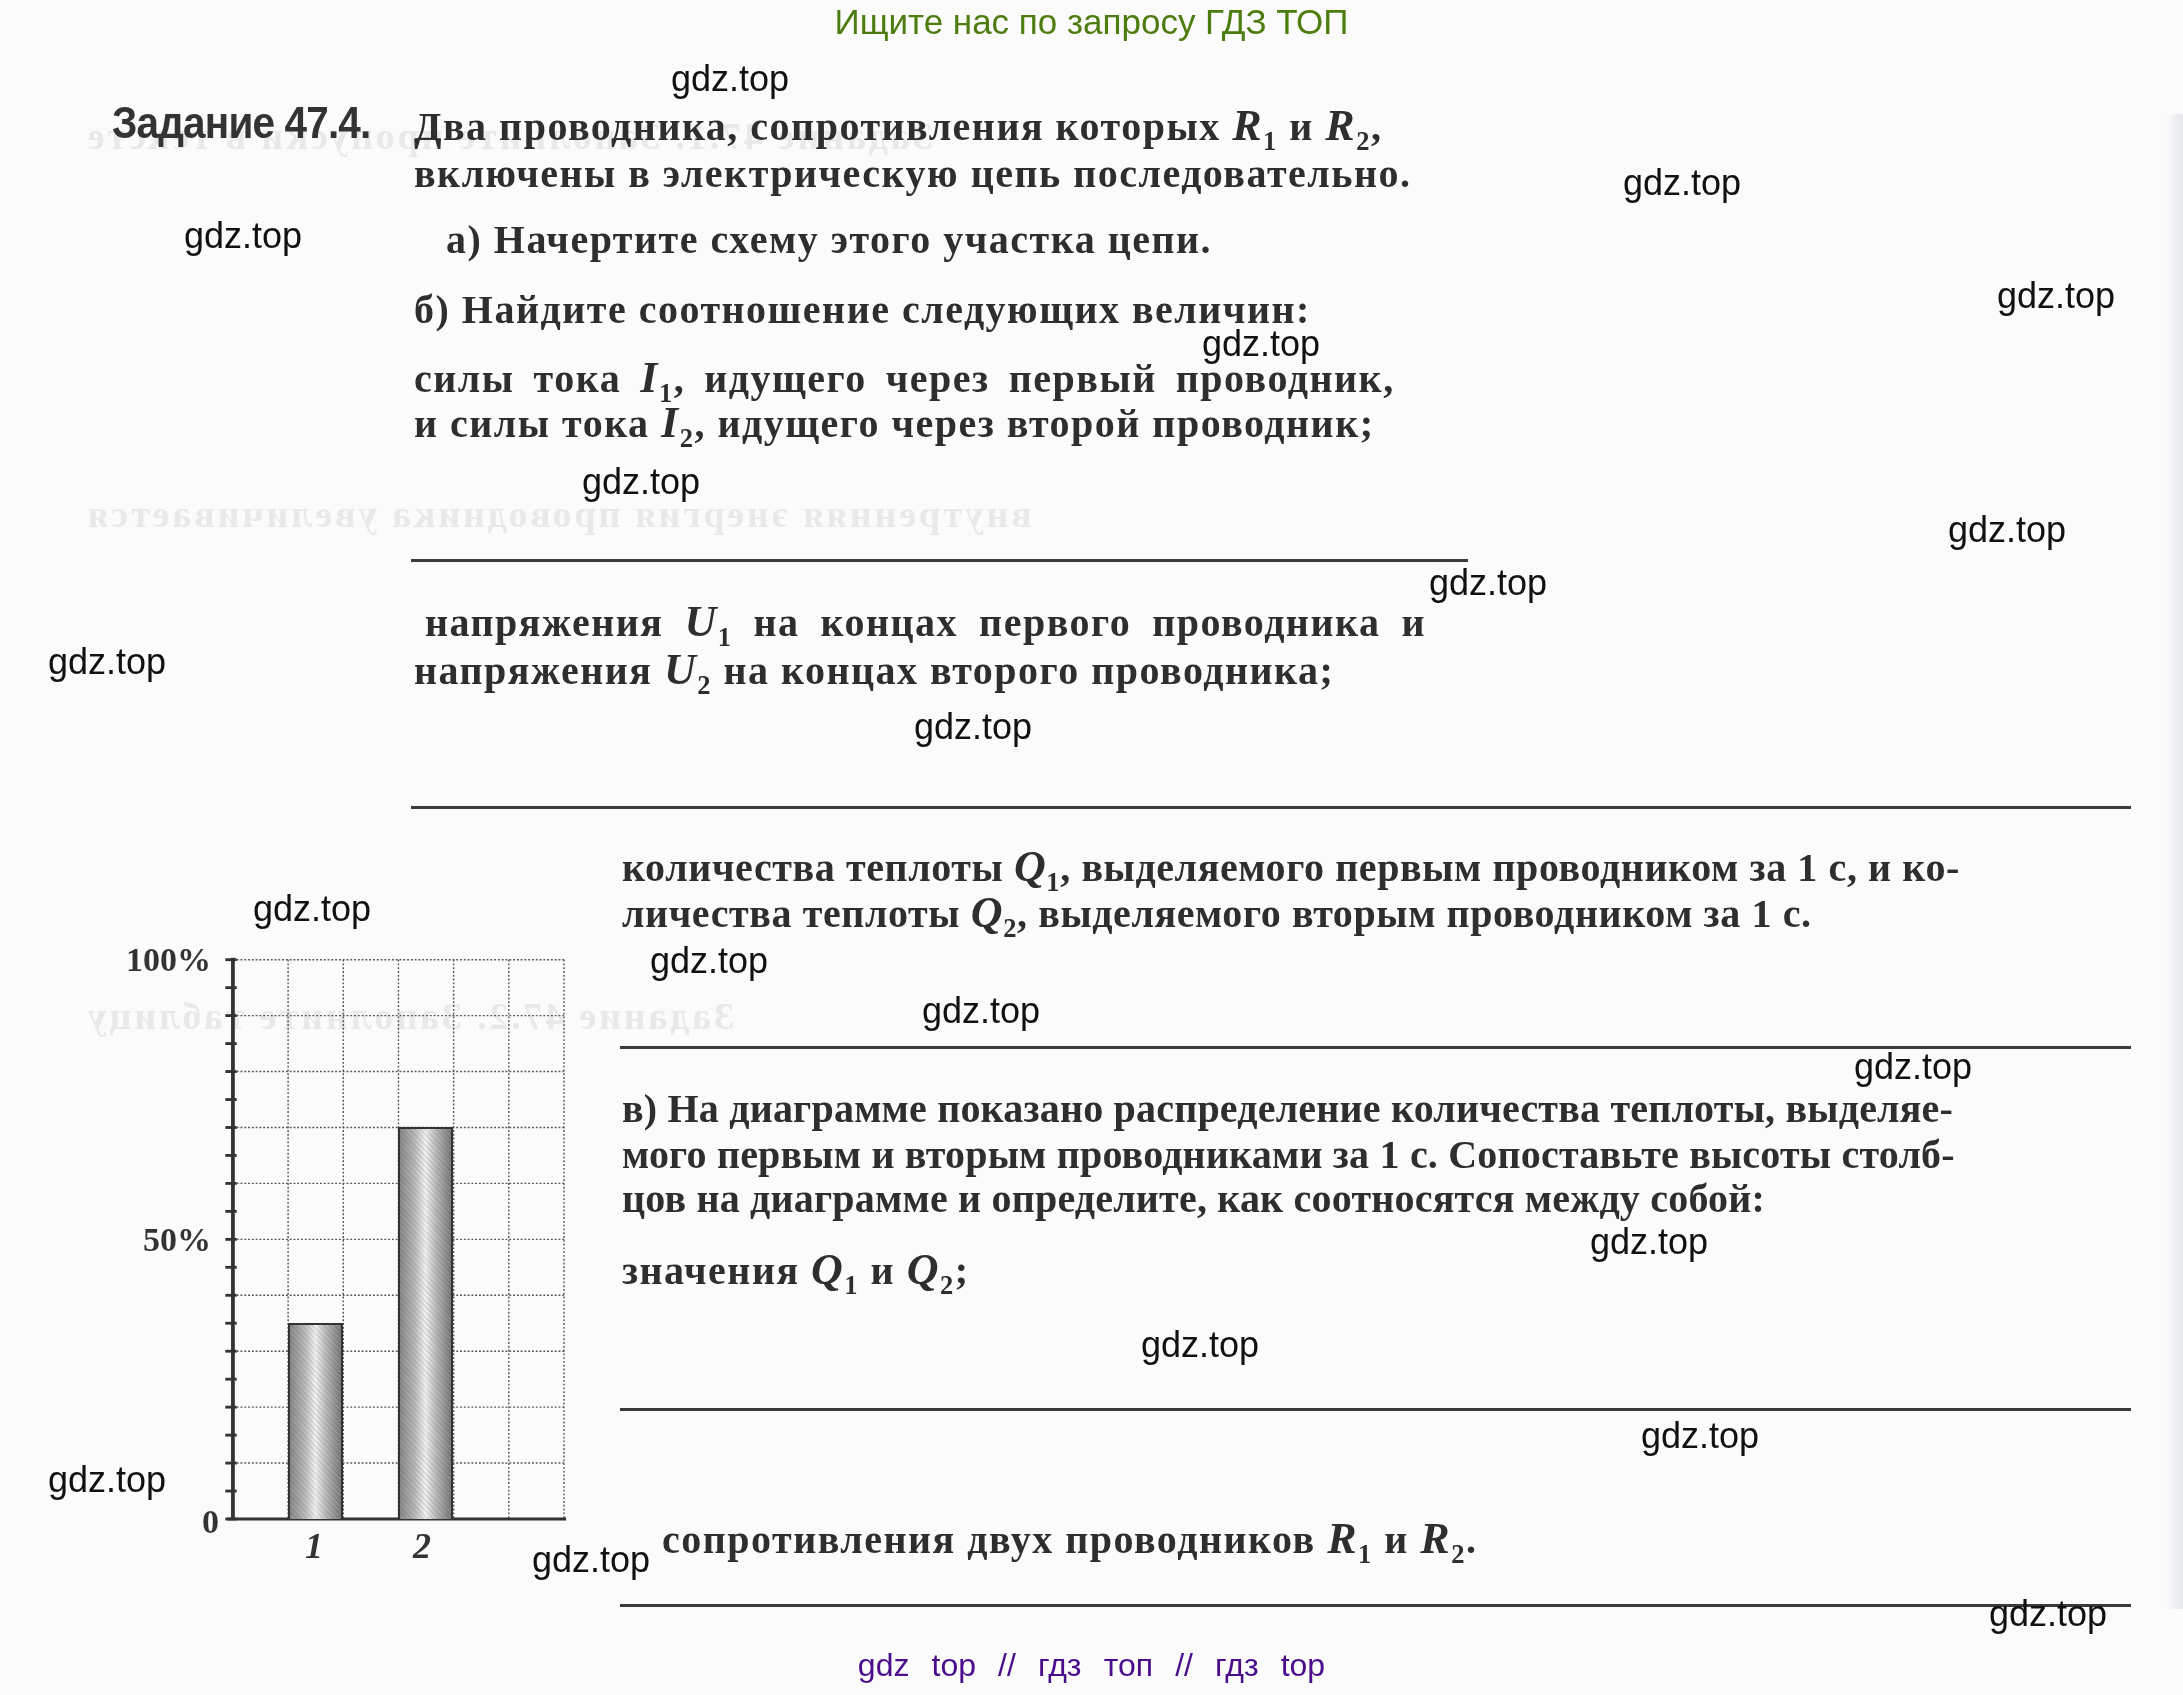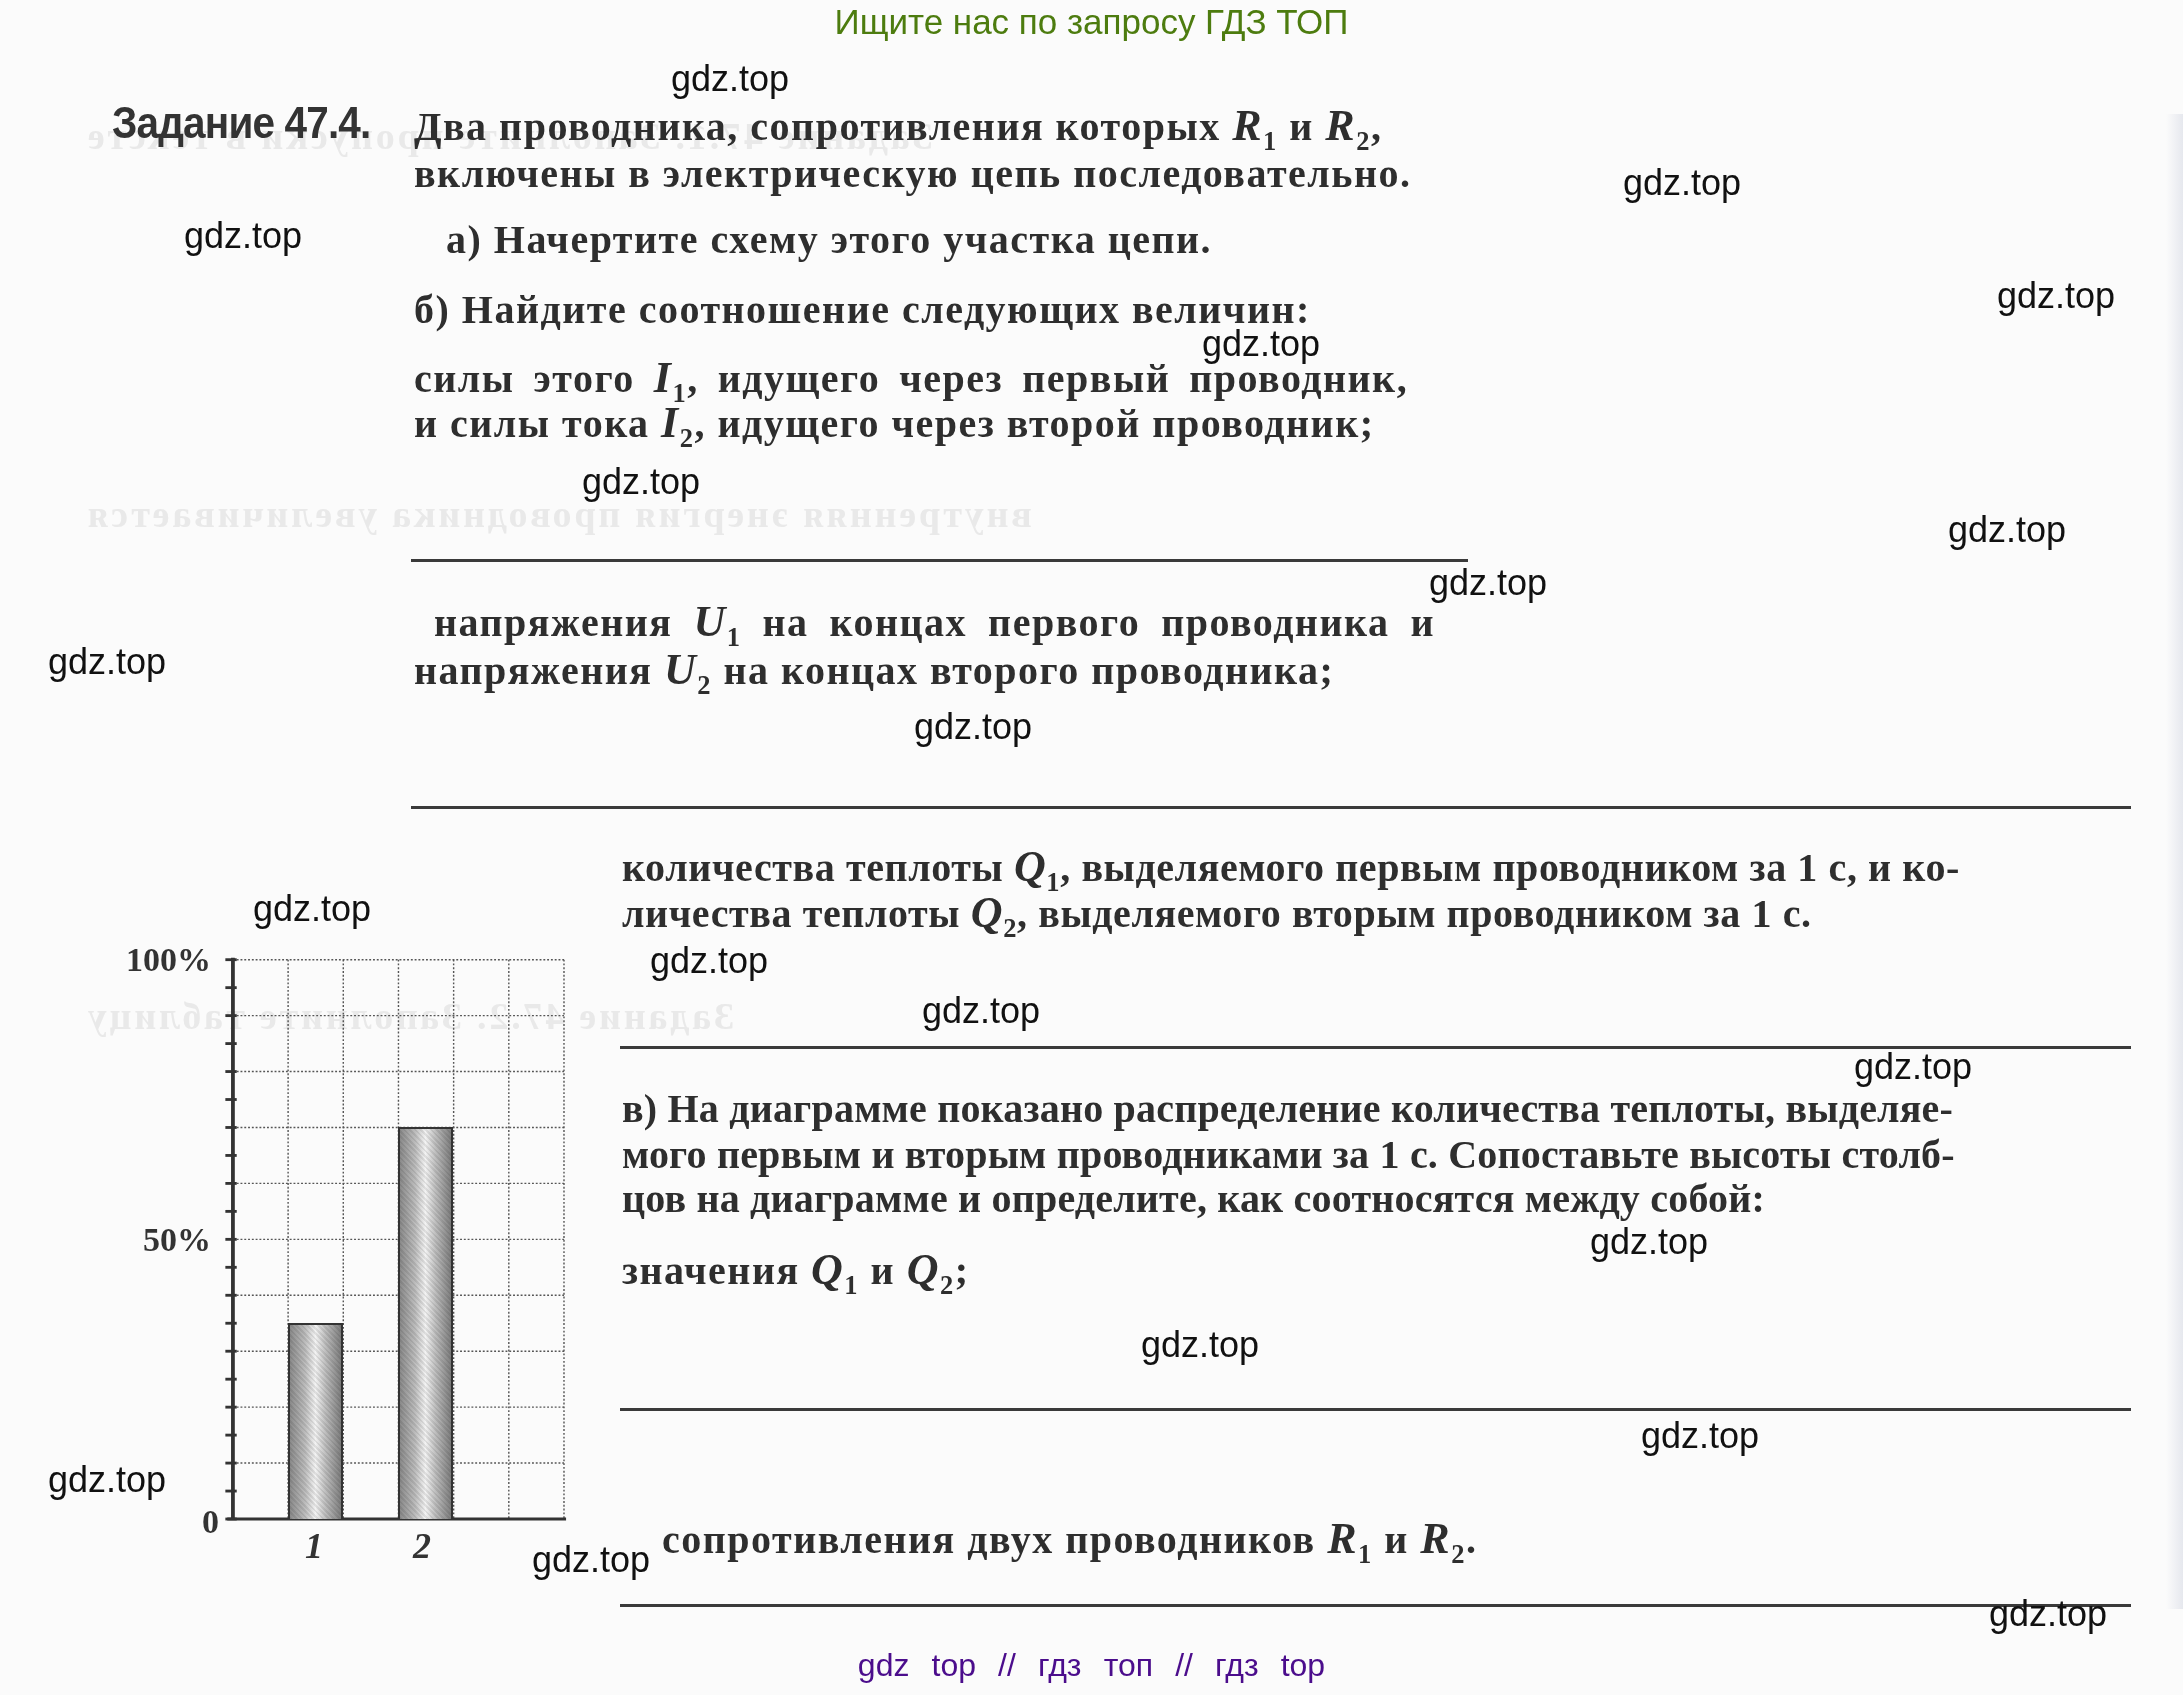--- a/index.html
+++ b/index.html
@@ -80,28 +80,28 @@
 
 <div class="line" style="left:414px;top:100px;">
   <span>Два проводника, сопротивления которых </span><span class="var"><span>R</span><span class="sub">1</span></span><span> и </span><span class="var"><span>R</span><span class="sub">2</span></span><span>,</span>
 </div>
 <div class="line" style="left:414px;top:150px;">включены в электрическую цепь последовательно.</div>
 
 <div class="line" style="left:414px;top:216px;margin-left:32px;">а) Начертите схему этого участка цепи.</div>
 <div class="line" style="left:414px;top:286px;">б) Найдите соотношение следующих величин:</div>
 
 <div class="line" style="left:414px;top:352px;word-spacing:7.6px;">
-  <span>силы этого </span><span class="var"><span>I</span><span class="sub">1</span></span><span>, идущего через первый проводник,</span>
+  <span>силы тока </span><span class="var"><span>I</span><span class="sub">1</span></span><span>, идущего через первый проводник,</span>
 </div>
 <div class="line" style="left:414px;top:397px;">
   <span>и силы тока </span><span class="var"><span>I</span><span class="sub">2</span></span><span>, идущего через второй проводник;</span>
 </div>
 <div class="answer-line" style="left:411px;top:559px;width:1057px;"></div>
 
-<div class="line" style="left:434px;top:596px;word-spacing:9.5px;">
+<div class="line" style="left:425px;top:596px;word-spacing:9.5px;">
   <span>напряжения </span><span class="var"><span>U</span><span class="sub">1</span></span><span> на концах первого проводника и</span>
 </div>
 <div class="line" style="left:414px;top:644px;">
   <span>напряжения </span><span class="var"><span>U</span><span class="sub">2</span></span><span> на концах второго проводника;</span>
 </div>
 <div class="answer-line" style="left:411px;top:806px;width:1720px;"></div>
 
 <div class="line" style="left:622px;top:841px;letter-spacing:0.6px;">
   <span>количества теплоты </span><span class="var"><span>Q</span><span class="sub">1</span></span><span>, выделяемого первым проводником за 1 с, и ко-</span>
 </div>

